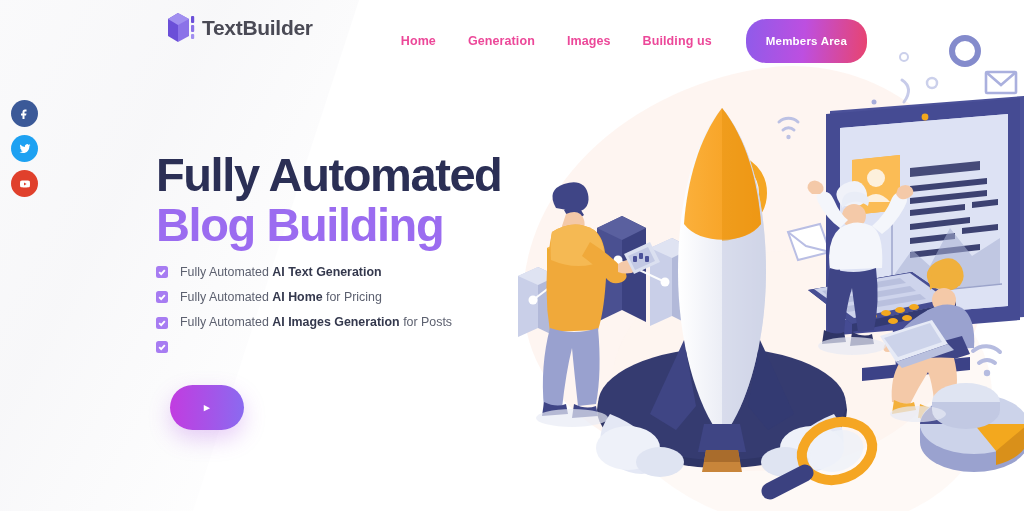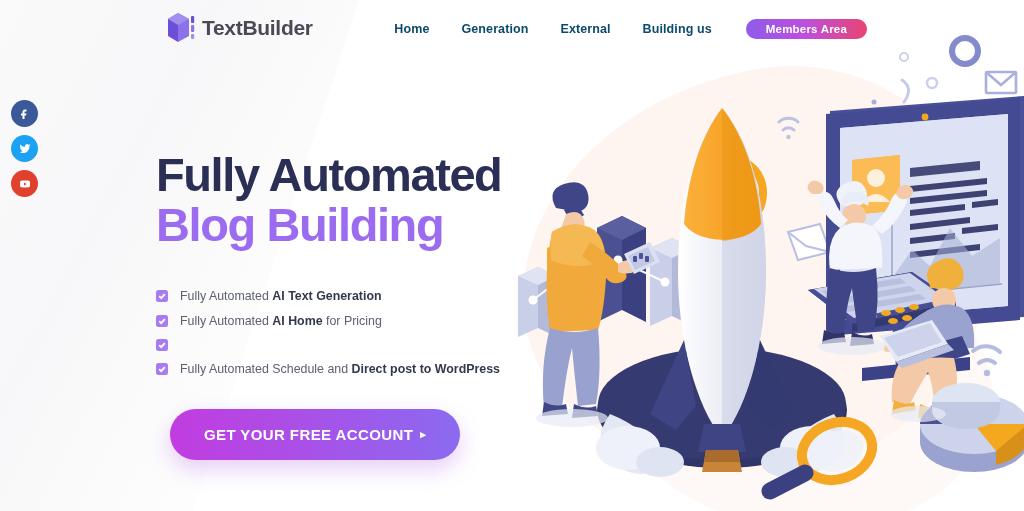--- a/index.html
+++ b/index.html
@@ -47,28 +47,28 @@
   .logo-mark{ width:30px; height:33px; display:block; }
   .logo-text{
     font-size:21px; font-weight:bold; color:#4a4a55;
     letter-spacing:-.3px; line-height:1;
   }
   .nav{
     position:absolute; right:157px; top:19px;
     display:flex; align-items:center; gap:0;
   }
   .nav a{
-    font-size:12.5px; font-weight:bold; color:#0c4a6e;
+    font-size:12.5px; font-weight:bold; color:#ec4899;
     text-decoration:none; padding:0 16px; letter-spacing:.1px;
   }
   .members-btn{
     margin-left:18px;
     background:linear-gradient(95deg,#8f5bea 0%,#bd4fe0 48%,#e8446f 100%);
     color:#fff; font-size:11.5px; font-weight:bold;
-    padding:4px 20px; border-radius:20px; border:none;
+    padding:16px 20px; border-radius:20px; border:none;
     letter-spacing:.2px; cursor:pointer; white-space:nowrap;
   }
 
   
   .social{
     position:absolute; left:11px; top:100px; z-index:40;
     display:flex; flex-direction:column; gap:8px;
   }
   .soc{
     width:27px; height:27px; border-radius:50%;
@@ -81,21 +81,21 @@
   .soc.yt{ background:#e0402c; }
 
   
   .hero{ position:absolute; left:156px; top:150px; width:380px; z-index:30; }
   .headline{
     font-size:47px; font-weight:bold; line-height:1.07;
     color:#2b2f55; letter-spacing:-1.4px;
   }
   .headline .accent{ color:#9b6cf0;margin-top:12px; }
 
-  .features{ margin-top:38px; list-style:none; }
+  .features{ margin-top:14px; list-style:none; }
   .features li{
     display:flex; align-items:center; gap:12px;
     margin-bottom:10.5px;
     font-size:12.4px; color:#5d6170; line-height:1.2;
   }
   .chk{
     width:12px; height:12px; flex:0 0 12px;
     background:#a77cf2; border-radius:2.5px;
     display:flex; align-items:center; justify-content:center;
   }
@@ -389,21 +389,21 @@
         <rect x="26" y="5" width="3.2" height="7" rx="1" fill="#6b4fd8"></rect>
         <rect x="26" y="14" width="3.2" height="7" rx="1" fill="#8b72e8"></rect>
         <rect x="26" y="23" width="3.2" height="5" rx="1" fill="#a18ff0"></rect>
       </svg>
       <span class="logo-text">TextBuilder</span>
     </div>
 
     <nav class="nav">
       <a href="#">Home</a>
       <a href="#">Generation</a>
-      <a href="#">External</a>
+      <a href="#">Images</a>
       <a href="#">Building us</a>
       <button class="members-btn">Members Area</button>
     </nav>
   </div>
 
   <div class="social">
     <div class="soc fb">
       <svg viewBox="0 0 24 24">
           <path d="M15 3h-3a5 5 0 0 0-5 5v3H4v4h3v7h4v-7h3l1-4h-4V8a1 1 0 0 1 1-1h3z"></path>
         </svg>
@@ -442,32 +442,31 @@
             </svg>
           </span>
         <span><span>Fully Automated </span><b>AI Home</b><span> for Pricing</span></span>
       </li>
       <li>
         <span class="chk">
             <svg viewBox="0 0 10 10">
               <path d="M1.5 5.2 L4 7.6 L8.5 2.6"></path>
             </svg>
           </span>
+        <span><span>Fully Automated </span><b>AI Images Generation</b><span> for Posts</span></span>
       </li>
       <li>
         <span class="chk">
             <svg viewBox="0 0 10 10">
               <path d="M1.5 5.2 L4 7.6 L8.5 2.6"></path>
             </svg>
           </span>
-        <span><span>Fully Automated Schedule and </span><b>Direct post to WordPress</b><span></span></span>
       </li>
     </ul>
 
     <button class="cta">
-      <span>GET YOUR FREE ACCOUNT</span>
       <span class="arrow">▸</span>
     </button>
 
     
   </div>
 
 </div>
 
 </body></html>

